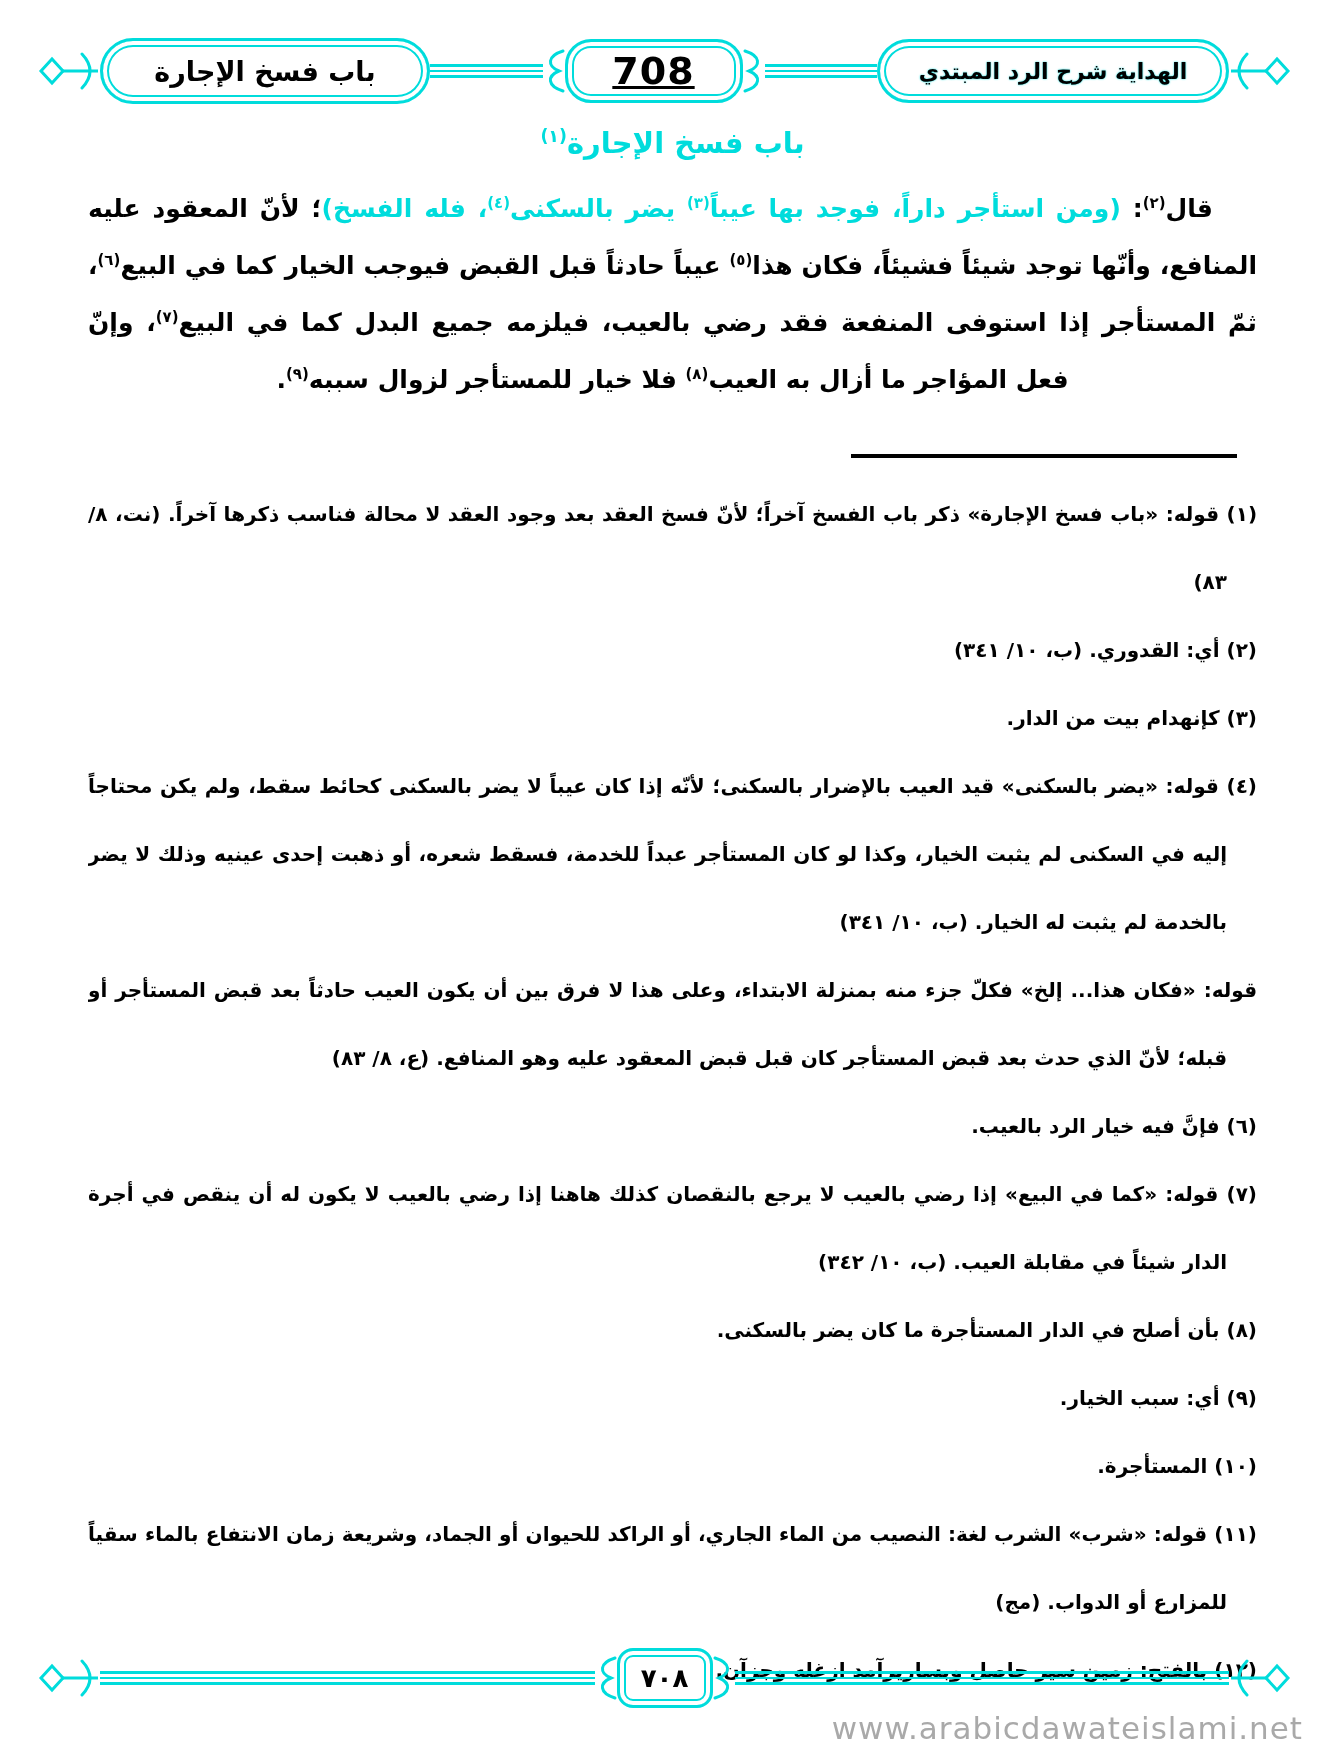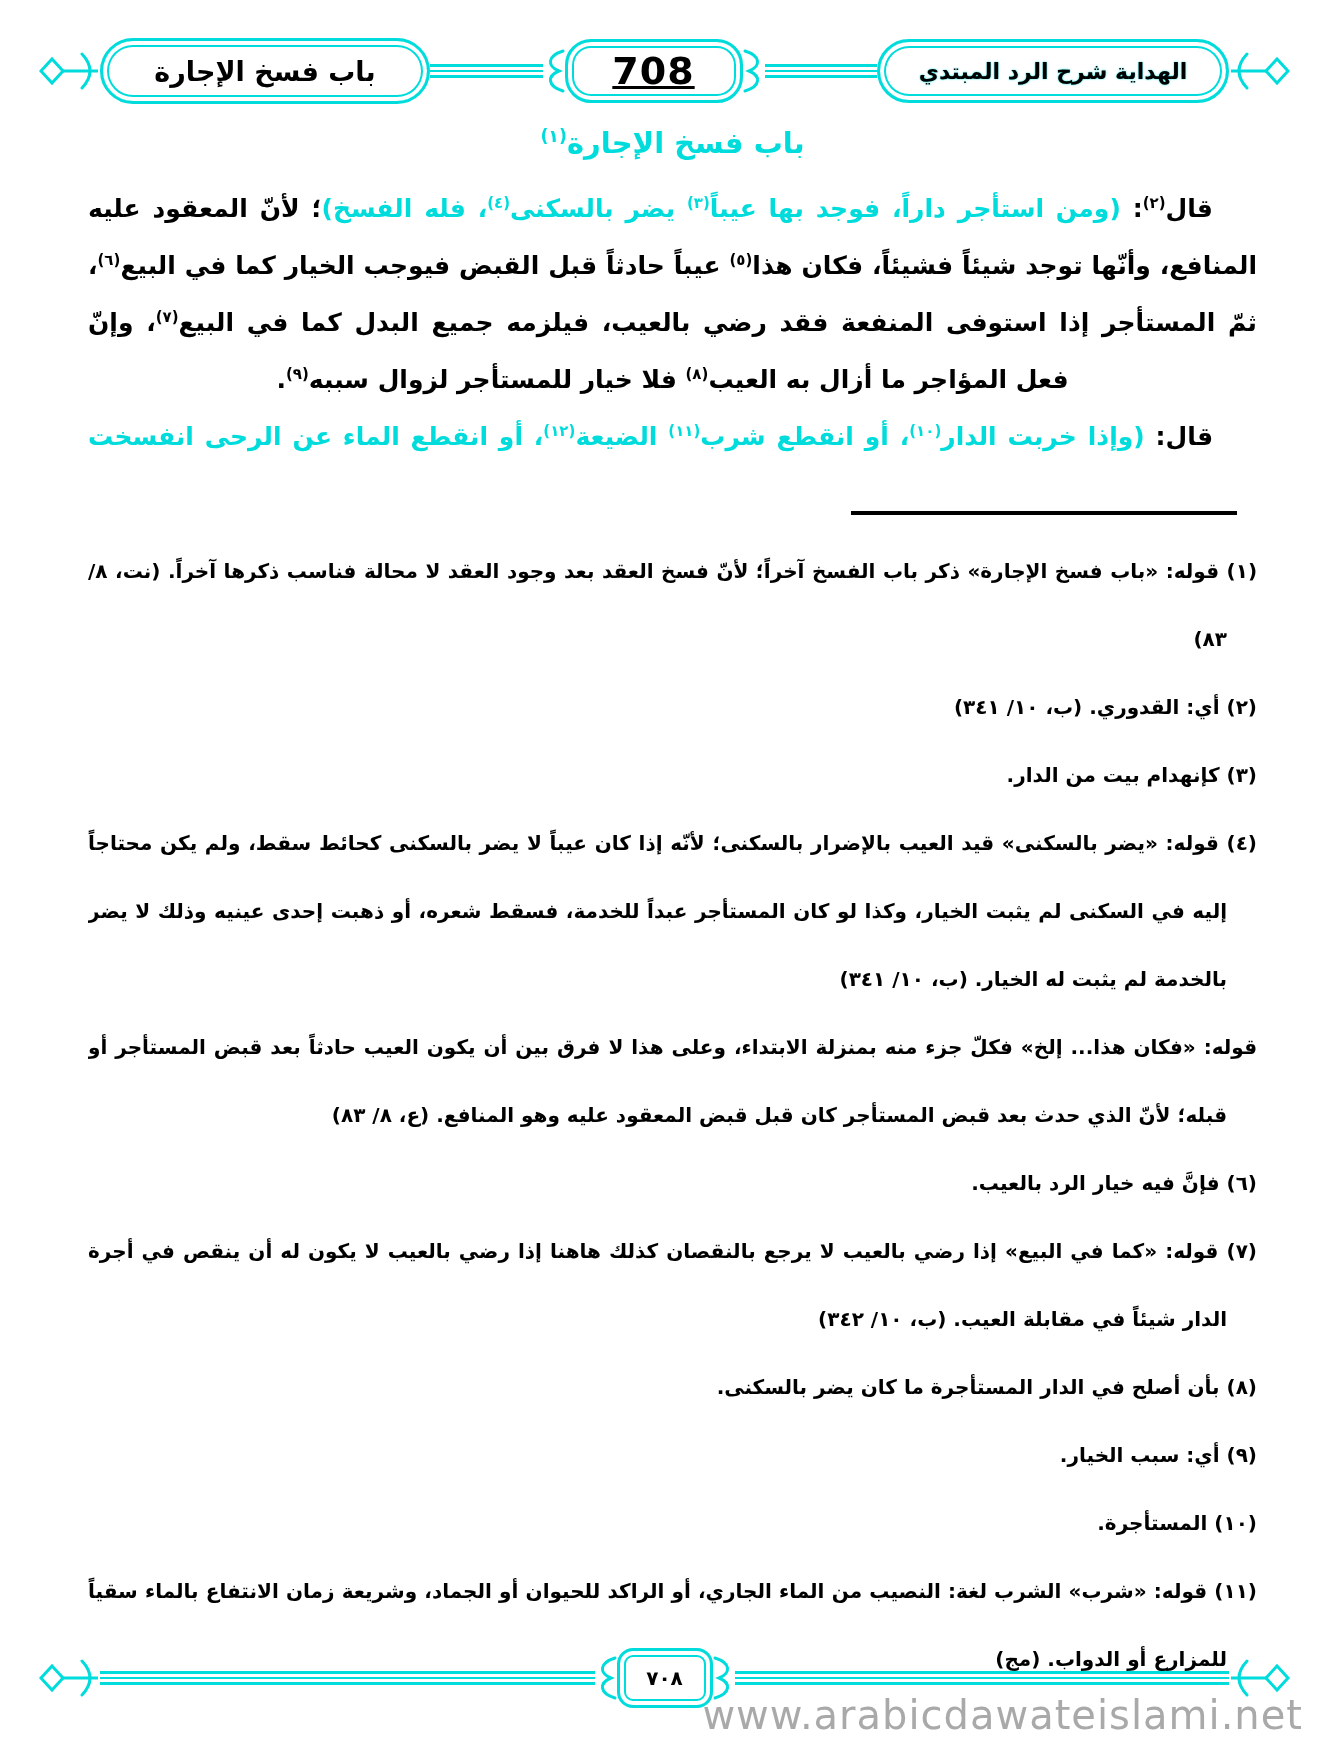--- a/index.html
+++ b/index.html
@@ -36,21 +36,21 @@
     display:flex;align-items:center;justify-content:center;
     color:var(--ink,#000);font-weight:bold;
     box-sizing:border-box;
   }
   .chapter-pill{width:330px;height:66px;border-radius:999px;font-size:27px;}
   .page-pill{width:178px;height:64px;border-radius:26px;font-size:38px;letter-spacing:1px;text-decoration:underline;}
   .book-pill{
     width:352px;height:64px;border-radius:999px;font-size:22px;
     text-shadow:0 0 2px var(--accent);white-space:nowrap;overflow:hidden;
   }
-  .num-box{width:96px;height:60px;border-radius:16px;font-size:20px;}
+  .num-box{width:96px;height:60px;border-radius:16px;font-size:26px;}
   .orn,.clamp{flex:0 0 auto;display:block;}
   .flip{transform:scaleX(-1);}
   
   .content{
     position:absolute;top:126px;right:62px;left:88px;height:1560px;
     overflow:hidden;
     direction:rtl;
     color:var(--ink,#000);
     font-weight:bold;
   }
@@ -78,22 +78,22 @@
   }
   .footnotes{font-size:20px;line-height:68px;}
   .footnote{
     text-align:justify;
     padding-right:30px;text-indent:-30px;
     margin:0;
   }
   .fn-num{white-space:nowrap;}
   
   .watermark{
-    position:absolute;bottom:22px;right:16px;
-    font-size:40px;letter-spacing:1px;
+    position:absolute;bottom:14px;right:16px;
+    font-size:31px;letter-spacing:1px;
     color:var(--watermark,#a9a9a9);
     direction:ltr;
   }
 </style>
 </head>
 <body>
 
 <div class="page">
 
   <div class="band top-band">
@@ -121,21 +121,20 @@
       <path d="M46 6 q16 17 0 34" fill="none" stroke="currentColor" stroke-width="3" stroke-linecap="round"></path>
     </svg>
   </div>
 
   <div class="content">
     <div class="main-title">
       <span>باب فسخ الإجارة</span><sup>(١)</sup>
     </div>
 
     <p class="para para-1"><span>قال</span><sup>(٢)</sup><span>: </span><span class="accent">(ومن استأجر داراً، فوجد بها عيباً</span><sup class="accent">(٣)</sup><span class="accent"> يضر بالسكنى</span><sup class="accent">(٤)</sup><span class="accent">، فله الفسخ)</span><span>؛ لأنّ المعقود عليه المنافع، وأنّها توجد شيئاً فشيئاً، فكان هذا</span><sup>(٥)</sup><span> عيباً حادثاً قبل القبض فيوجب الخيار كما في البيع</span><sup>(٦)</sup><span>، ثمّ المستأجر إذا استوفى المنفعة فقد رضي بالعيب، فيلزمه جميع البدل كما في البيع</span><sup>(٧)</sup><span>، وإنّ فعل المؤاجر ما أزال به العيب</span><sup>(٨)</sup><span> فلا خيار للمستأجر لزوال سببه</span><sup>(٩)</sup><span>.</span></p>
-    <p class="para para-2"><span>قال: </span><span class="accent">(وإذا خربت الدار</span><sup class="accent">(١٠)</sup><span class="accent">، أو انقطع شرب</span><sup class="accent">(١١)</sup><span class="accent"> الضيعة</span><sup class="accent">(١٢)</sup><span class="accent">، أو انقطع الماء عن الرحى انفسخت</span></p>
 
     <div class="fn-sep"></div>
 
     <div class="footnotes">
         <div class="footnote"><span class="fn-num">(١) </span>قوله: «باب فسخ الإجارة» ذكر باب الفسخ آخراً؛ لأنّ فسخ العقد بعد وجود العقد لا محالة فناسب ذكرها آخراً. (نت، ٨/ ٨٣)</div>
         <div class="footnote"><span class="fn-num">(٢) </span>أي: القدوري. (ب، ١٠/ ٣٤١)</div>
         <div class="footnote"><span class="fn-num">(٣) </span>كإنهدام بيت من الدار.</div>
         <div class="footnote"><span class="fn-num">(٤) </span>قوله: «يضر بالسكنى» قيد العيب بالإضرار بالسكنى؛ لأنّه إذا كان عيباً لا يضر بالسكنى كحائط سقط، ولم يكن محتاجاً إليه في السكنى لم يثبت الخيار، وكذا لو كان المستأجر عبداً للخدمة، فسقط شعره، أو ذهبت إحدى عينيه وذلك لا يضر بالخدمة لم يثبت له الخيار. (ب، ١٠/ ٣٤١)</div>
         <div class="footnote">قوله: «فكان هذا... إلخ» فكلّ جزء منه بمنزلة الابتداء، وعلى هذا لا فرق بين أن يكون العيب حادثاً بعد قبض المستأجر أو قبله؛ لأنّ الذي حدث بعد قبض المستأجر كان قبل قبض المعقود عليه وهو المنافع. (ع، ٨/ ٨٣)</div>
         <div class="footnote"><span class="fn-num">(٦) </span>فإنَّ فيه خيار الرد بالعيب.</div>

